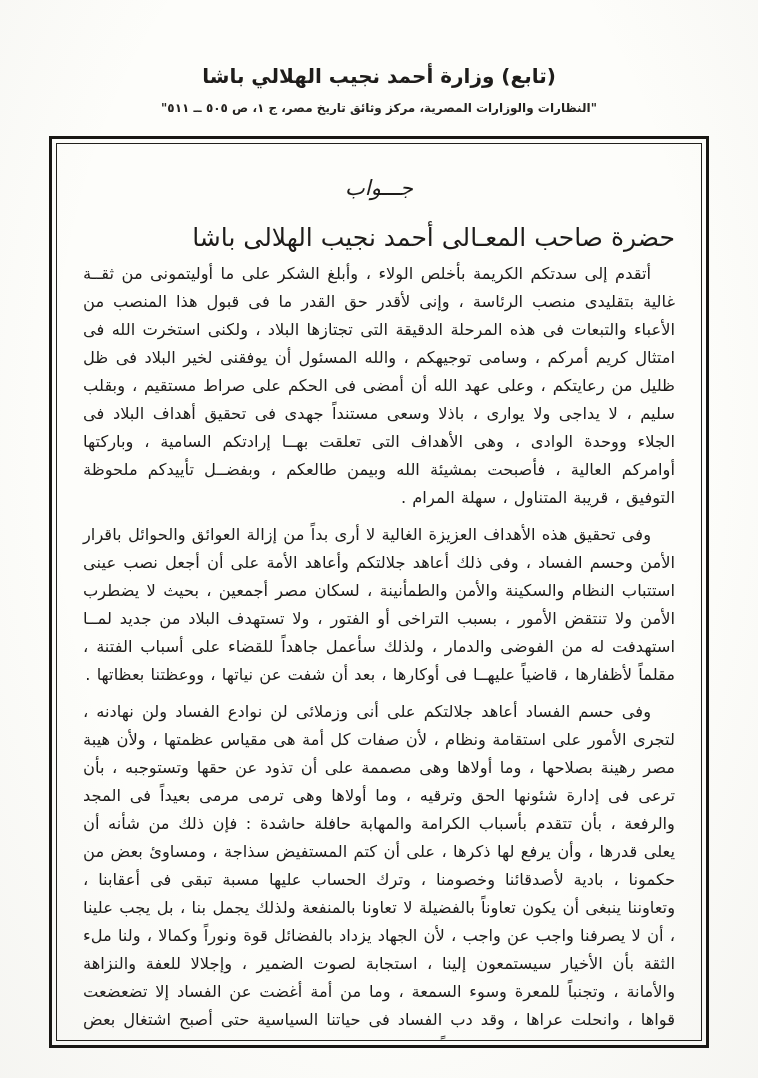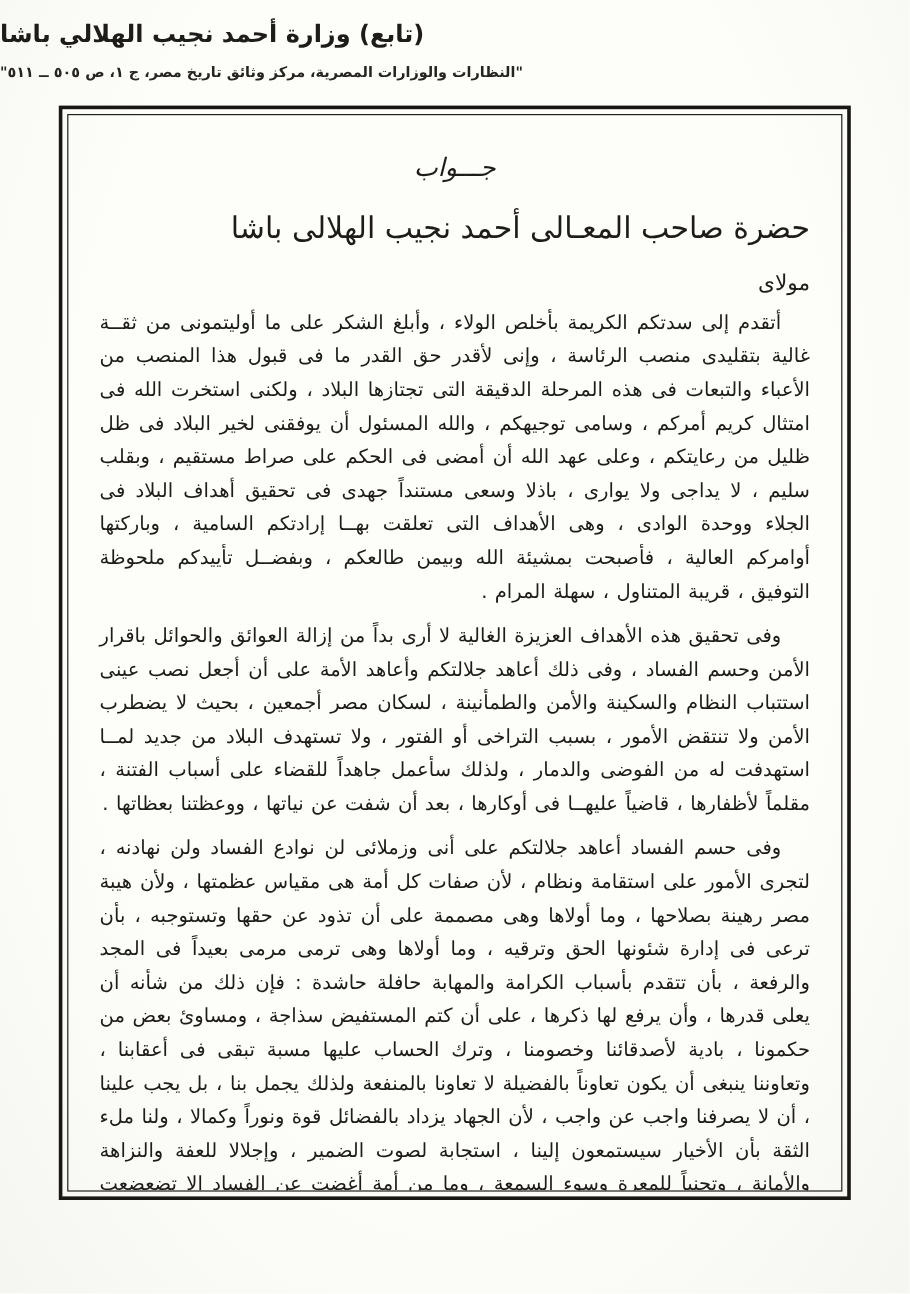--- a/index.html
+++ b/index.html
@@ -18,22 +18,22 @@
     position:relative;
     width:758px;
     height:1078px;
     direction:rtl;
     background:
       radial-gradient(ellipse at 50% 40%, rgba(255,255,255,0) 60%, rgba(120,115,105,0.06) 100%),
       var(--paper);
   }
   
   .doc-header{
-    padding-top:16px;
-    text-align:left;
+    padding-top:64px;
+    text-align:center;
   }
   .doc-title{
     font-size:20px;
     font-weight:bold;
     letter-spacing:.2px;
   }
   .doc-source{
     margin-top:13px;
     font-size:12px;
     font-weight:bold;
@@ -93,21 +93,20 @@
     <div class="doc-source">"النظارات والوزارات المصرية، مركز وثائق تاريخ مصر، ج ١، ص ٥٠٥ ــ ٥١١"</div>
   </div>
 
   <div class="letter-frame">
     <div class="letter-frame-inner">
 
       <div class="letter-heading">جـــواب</div>
 
       <div class="letter-salutation">حضرة صاحب المعـالى أحمد نجيب الهلالى باشا</div>
 
-      <div class="letter-vocative">مولاى</div>
 
       <div class="letter-body">
         <p>أتقدم إلى سدتكم الكريمة بأخلص الولاء ، وأبلغ الشكر على ما أوليتمونى من ثقــة غالية بتقليدى منصب الرئاسة ، وإنى لأقدر حق القدر ما فى قبول هذا المنصب من الأعباء والتبعات فى هذه المرحلة الدقيقة التى تجتازها البلاد ، ولكنى استخرت الله فى امتثال كريم أمركم ، وسامى توجيهكم ، والله المسئول أن يوفقنى لخير البلاد فى ظل ظليل من رعايتكم ، وعلى عهد الله أن أمضى فى الحكم على صراط مستقيم ، وبقلب سليم ، لا يداجى ولا يوارى ، باذلا وسعى مستنداً جهدى فى تحقيق أهداف البلاد فى الجلاء ووحدة الوادى ، وهى الأهداف التى تعلقت بهــا إرادتكم السامية ، وباركتها أوامركم العالية ، فأصبحت بمشيئة الله وبيمن طالعكم ، وبفضــل تأييدكم ملحوظة التوفيق ، قريبة المتناول ، سهلة المرام .</p>
         <p>وفى تحقيق هذه الأهداف العزيزة الغالية لا أرى بداً من إزالة العوائق والحوائل باقرار الأمن وحسم الفساد ، وفى ذلك أعاهد جلالتكم وأعاهد الأمة على أن أجعل نصب عينى استتباب النظام والسكينة والأمن والطمأنينة ، لسكان مصر أجمعين ، بحيث لا يضطرب الأمن ولا تنتقض الأمور ، بسبب التراخى أو الفتور ، ولا تستهدف البلاد من جديد لمــا استهدفت له من الفوضى والدمار ، ولذلك سأعمل جاهداً للقضاء على أسباب الفتنة ، مقلماً لأظفارها ، قاضياً عليهــا فى أوكارها ، بعد أن شفت عن نياتها ، ووعظتنا بعظاتها .</p>
         <p>وفى حسم الفساد أعاهد جلالتكم على أنى وزملائى لن نوادع الفساد ولن نهادنه ، لتجرى الأمور على استقامة ونظام ،  لأن صفات كل أمة هى مقياس عظمتها ،  ولأن هيبة مصر رهينة بصلاحها ، وما أولاها وهى مصممة على أن تذود عن حقها وتستوجبه ، بأن ترعى فى إدارة شئونها الحق وترقيه ، وما أولاها وهى ترمى مرمى بعيداً فى المجد والرفعة ، بأن تتقدم بأسباب الكرامة والمهابة حافلة حاشدة : فإن ذلك من شأنه أن يعلى قدرها ، وأن يرفع لها ذكرها ، على أن كتم المستفيض سذاجة ، ومساوئ بعض من حكمونا ، بادية لأصدقائنا وخصومنا ، وترك الحساب عليها مسبة تبقى فى أعقابنا ،  وتعاوننا ينبغى أن يكون تعاوناً بالفضيلة لا تعاونا بالمنفعة ولذلك يجمل بنا ، بل يجب علينا ، أن لا يصرفنا واجب عن واجب ، لأن الجهاد يزداد بالفضائل قوة ونوراً وكمالا  ، ولنا ملء الثقة بأن الأخيار سيستمعون إلينا ، استجابة لصوت الضمير ، وإجلالا للعفة والنزاهة والأمانة ،  وتجنباً للمعرة وسوء السمعة ، وما من أمة أغضت عن الفساد إلا تضعضعت قواها ، وانحلت عراها ، وقد دب الفساد فى حياتنا السياسية حتى أصبح اشتغال بعض الناس بها تجارة ومرابحة ،  ومصدراً من مصادر الإيراد ،  بلا استحياء ولا استنكاف ،</p>
       </div>
 
     </div>
   </div>
 

